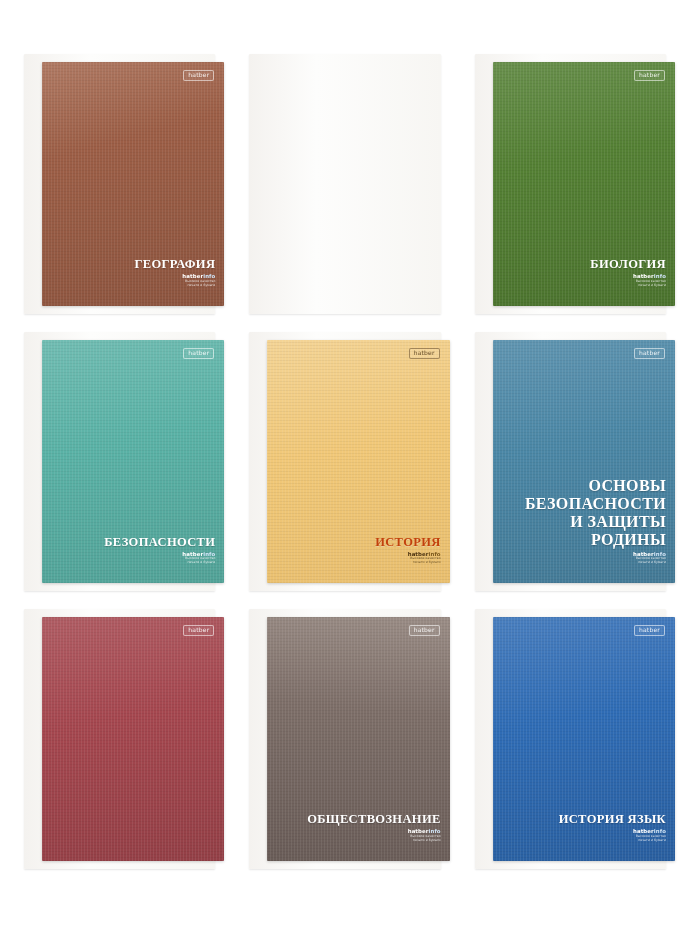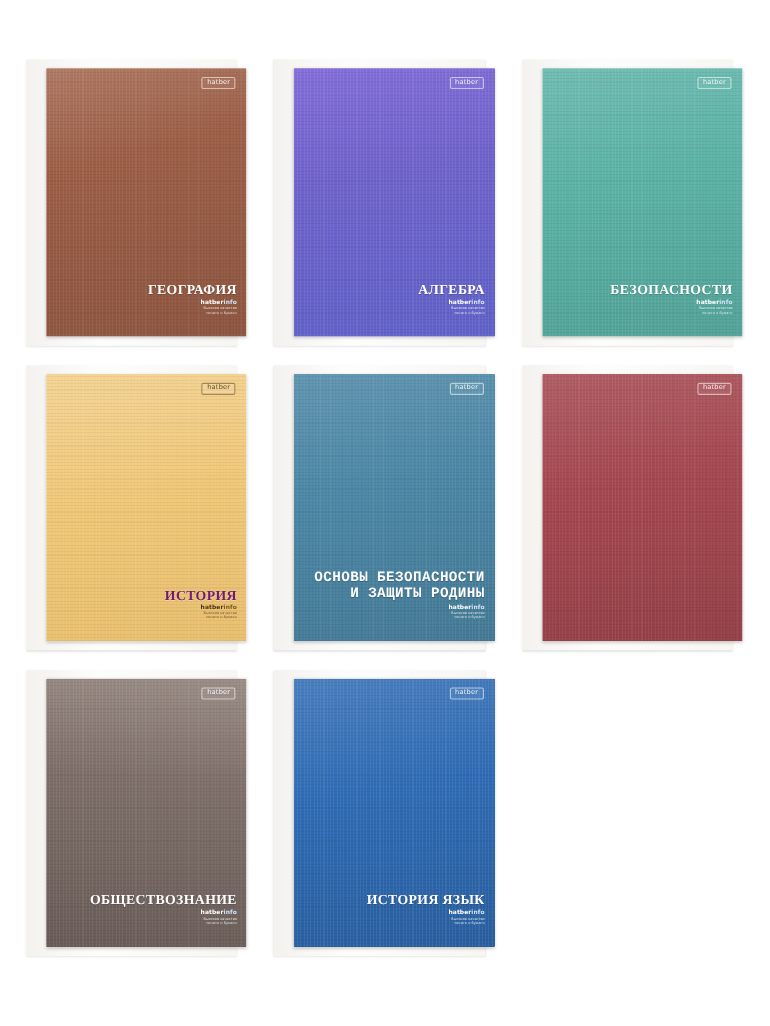--- a/index.html
+++ b/index.html
@@ -113,24 +113,24 @@
     font-family: "Liberation Serif", serif;
     font-weight: bold;
     font-size: 12.5px;
     line-height: 1.12;
     letter-spacing: 0.35px;
     color: #ffffff;
     text-shadow: 0 1px 1px rgba(0,0,0,0.22);
     white-space: pre-line;
   }
   .cell.dark-ink .subject .title {
-    color: #701a75;
+    color: #c2410c;
     text-shadow: 0 1px 0 rgba(255,255,255,0.30);
   }
-  .subject .title.two-line { font-size: 13px; font-family: Liberation Mono, monospace; }
+  .subject .title.two-line { font-size: 16px; }
 
   
   .footlogo {
     margin-top: 3px;
     display: inline-block;
     text-align: right;
   }
   .footlogo .fl-main {
     font-family: "DejaVu Sans", sans-serif;
     font-weight: bold;
@@ -163,26 +163,29 @@
         <div class="base" style="background: rgb(156, 94, 70);"></div>
         <div class="sheen" style="background: linear-gradient(165deg, rgba(255, 235, 220, 0.2) 0%, rgba(255, 255, 255, 0) 34%, rgba(0, 0, 0, 0.1) 100%);"></div>
         <div class="weave"></div>
         <div class="tag">hatber</div>
         <div class="subject"><div class="title">ГЕОГРАФИЯ</div><div class="footlogo"><div class="fl-main"><span>hatber</span><span class="fl-accent">info</span></div><div class="fl-sub">Высокое качество
 печати и бумаги</div></div></div>
       </div>
     </div>
     <div class="cell">
       <div class="pages"></div>
-      <div class="cover">
-        <div class="base" style="background: rgb(111, 99, 203);"></div>
-        <div class="sheen" style="background: linear-gradient(170deg, rgba(150, 120, 230, 0.55) 0%, rgba(110, 100, 205, 0.1) 40%, rgba(72, 96, 196, 0.38) 100%);"></div>
-        <div class="weave"></div>
-        <div class="tag">hatber</div>
-        <div class="subject"><div class="title">АЛГЕБРА</div><div class="footlogo"><div class="fl-main"><span>hatber</span><span class="fl-accent">info</span></div><div class="fl-sub">Высокое качество
+    </div>
+    <div class="cell">
+      <div class="pages"></div>
+      <div class="cover">
+        <div class="base" style="background: rgb(84, 128, 52);"></div>
+        <div class="sheen" style="background: linear-gradient(170deg, rgba(255, 255, 255, 0.12) 0%, rgba(255, 255, 255, 0) 40%, rgba(0, 0, 0, 0.1) 100%);"></div>
+        <div class="weave"></div>
+        <div class="tag">hatber</div>
+        <div class="subject"><div class="title">БИОЛОГИЯ</div><div class="footlogo"><div class="fl-main"><span>hatber</span><span class="fl-accent">info</span></div><div class="fl-sub">Высокое качество
 печати и бумаги</div></div></div>
       </div>
     </div>
     <div class="cell">
       <div class="pages"></div>
       <div class="cover">
         <div class="base" style="background: rgb(90, 178, 166);"></div>
         <div class="sheen" style="background: linear-gradient(170deg, rgba(255, 255, 255, 0.14) 0%, rgba(255, 255, 255, 0) 42%, rgba(0, 0, 0, 0.09) 100%);"></div>
         <div class="weave"></div>
         <div class="tag">hatber</div>

